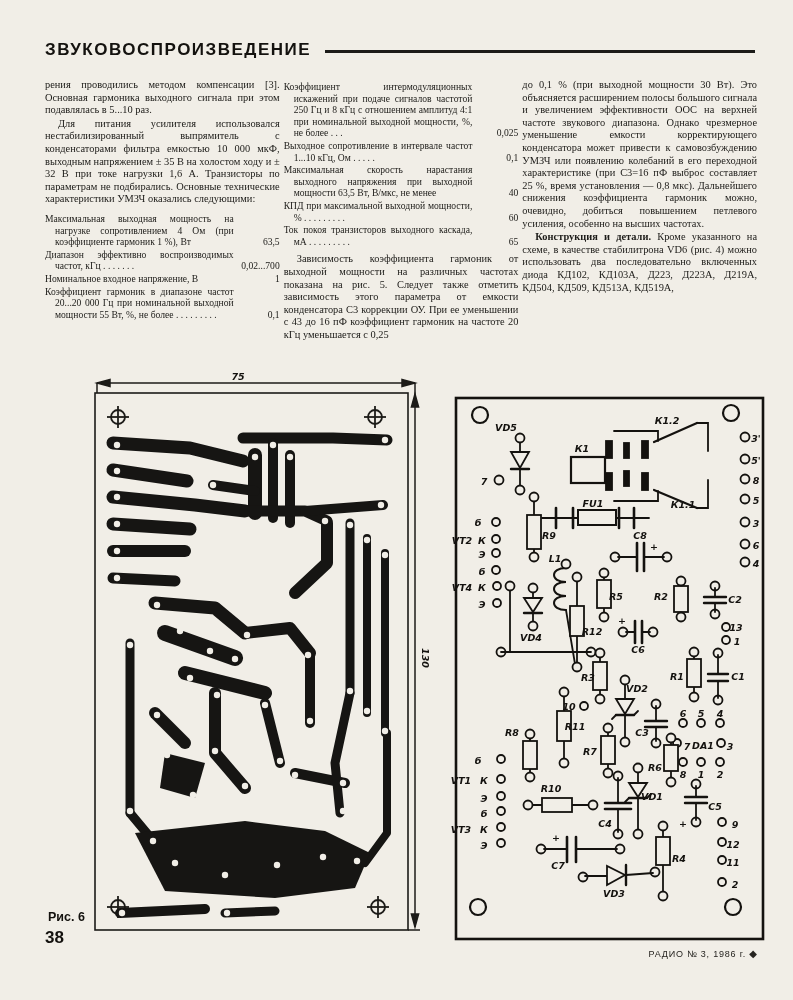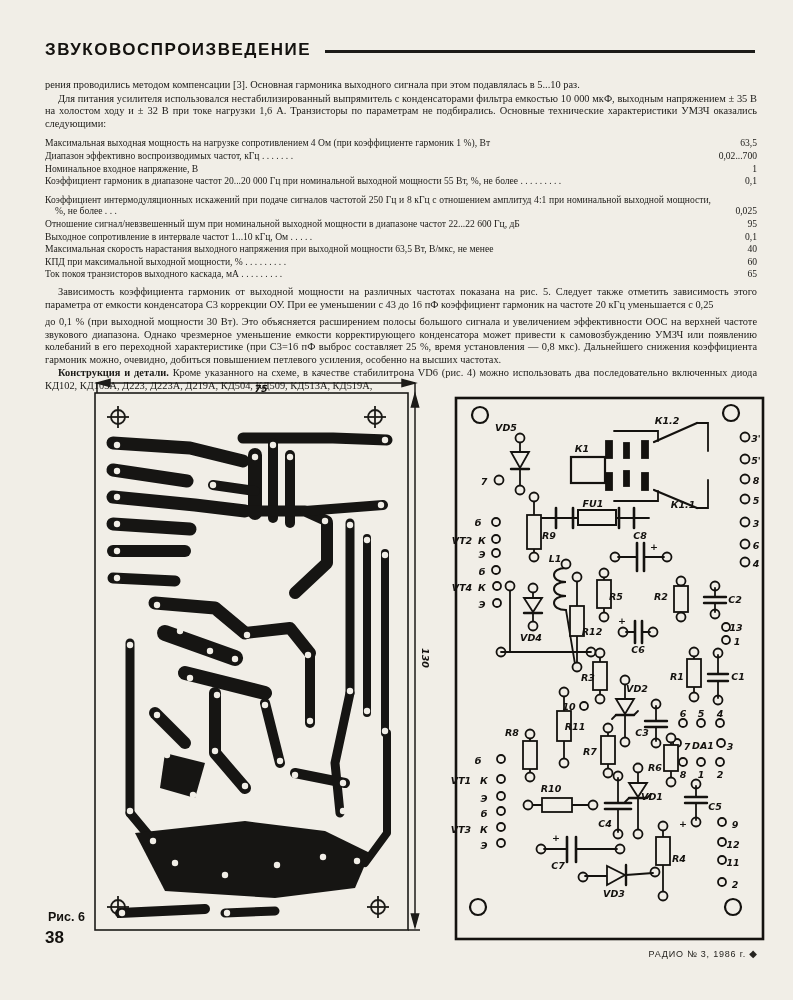--- a/index.html
+++ b/index.html
@@ -3,21 +3,21 @@
 <meta charset="utf-8">
 <style>
   html,body{margin:0;padding:0;background:#d8d5cf;}
   .page{position:relative;width:793px;height:1000px;background:#f1eee7;overflow:hidden;
         font-family:"Liberation Serif",serif;color:#1c1b18;}
   
   .header{position:absolute;left:45px;right:38px;top:40px;display:flex;align-items:center;}
   .header h1{margin:0;font:bold 17px "Liberation Sans",sans-serif;letter-spacing:1.5px;color:#14120f;}
   .header-rule{flex:1;height:2.4px;background:#1c1b18;margin-left:14px;margin-top:3px;}
   
-  .columns{position:absolute;left:45px;top:79px;width:712px;display:flex;gap:4px;flex-direction:column;}
+  .columns{position:absolute;left:45px;top:79px;width:712px;display:flex;gap:4px;}
   .col{flex:1;min-width:0;}
   .para{margin:0 0 1px 0;font-size:10.4px;line-height:12.6px;text-align:justify;}
   .indent{text-indent:13px;}
   .para b{font-weight:bold;}
   .spec-list{margin-top:7px;font-size:9.6px;line-height:11.6px;}
   .spec-item{position:relative;padding-left:10px;text-indent:-10px;padding-right:46px;margin-bottom:1px;text-align:justify;}
   .spec-value{position:absolute;right:0;bottom:0;text-indent:0;}
   
   .fig{position:absolute;}
   .fig1{left:48px;top:370px;width:388px;height:592px;}
@@ -50,21 +50,20 @@
       <div class="spec-list" id="spec-list-1">
           <div class="spec-item"><span>Максимальная выходная мощность на нагрузке сопротивлением 4 Ом (при коэффициенте гармоник 1 %), Вт</span><span class="spec-value">63,5</span></div>
           <div class="spec-item"><span>Диапазон эффективно воспроизводимых частот, кГц . . . . . . .</span><span class="spec-value">0,02...700</span></div>
           <div class="spec-item"><span>Номинальное входное напряжение, В</span><span class="spec-value">1</span></div>
           <div class="spec-item"><span>Коэффициент гармоник в диапазоне частот 20...20 000 Гц при номинальной выходной мощности 55 Вт, %, не более . . . . . . . . .</span><span class="spec-value">0,1</span></div>
         </div>
     </div>
     <div class="col">
       <div class="spec-list" id="spec-list-2" style="margin-top:2px">
           <div class="spec-item"><span>Коэффициент интермодуляционных искажений при подаче сигналов частотой 250 Гц и 8 кГц с отношением амплитуд 4:1 при номинальной выходной мощности, %, не более . . .</span><span class="spec-value">0,025</span></div>
-          <div class="spec-item"><span>Отношение сигнал/невзвешенный шум при номинальной выходной мощности в диапазоне частот 22...22 600 Гц, дБ</span><span class="spec-value">95</span></div>
           <div class="spec-item"><span>Выходное сопротивление в интервале частот 1...10 кГц, Ом . . . . .</span><span class="spec-value">0,1</span></div>
           <div class="spec-item"><span>Максимальная скорость нарастания выходного напряжения при выходной мощности 63,5 Вт, В/мкс, не менее</span><span class="spec-value">40</span></div>
           <div class="spec-item"><span>КПД при максимальной выходной мощности, % . . . . . . . . .</span><span class="spec-value">60</span></div>
           <div class="spec-item"><span>Ток покоя транзисторов выходного каскада, мА . . . . . . . . .</span><span class="spec-value">65</span></div>
         </div>
       <p class="para indent" style="margin-top:6px">Зависимость коэффициента гармоник от выходной мощности на различных частотах показана на рис. 5. Следует также отметить зависимость этого параметра от емкости конденсатора С3 коррекции ОУ. При ее уменьшении с 43 до 16 пФ коэффициент гармоник на частоте 20 кГц уменьшается с 0,25</p>
     </div>
     <div class="col">
       <p class="para">до 0,1 % (при выходной мощности 30 Вт). Это объясняется расширением полосы большого сигнала и увеличением эффективности ООС на верхней частоте звукового диапазона. Однако чрезмерное уменьшение емкости корректирующего конденсатора может привести к самовозбуждению УМЗЧ или появлению колебаний в его переходной характеристике (при С3=16 пФ выброс составляет 25 %, время установления — 0,8 мкс). Дальнейшего снижения коэффициента гармоник можно, очевидно, добиться повышением петлевого усиления, особенно на высших частотах.</p>
       <p class="para indent"><b>Конструкция и детали.</b><span> Кроме указанного на схеме, в качестве стабилитрона VD6 (рис. 4) можно использовать два последовательно включенных диода КД102, КД103А, Д223, Д223А, Д219А, КД504, КД509, КД513А, КД519А,</span></p>
@@ -188,21 +187,21 @@
           <circle cx="35" cy="252" r="3.2"></circle>
             <circle cx="35" cy="418" r="3.2"></circle>
             <circle cx="72" cy="362" r="3.2"></circle>
           <circle cx="98" cy="402" r="3.2"></circle>
             <circle cx="248" cy="418" r="3.2"></circle>
             <circle cx="58" cy="448" r="3.2"></circle>
         </g>
       </g>
     </svg>
     <div class="labels" id="fig1-labels">
-        <span class="fig-label" style="left: 190px; top: 18px; margin-left: 23px;">75</span>
+        <span class="fig-label" style="left: 190px; top: 6px;">75</span>
         <span class="fig-label" style="left: 377px; top: 288px; transform: translate(-50%, -50%) rotate(90deg);">130</span>
       </div>
     <div class="caption">Рис. 6</div>
   </div>
 
   <div class="fig fig2">
     <svg width="311" height="545" viewBox="0 0 311 545">
       <g stroke="#14120f" stroke-width="1.8" fill="none" stroke-linecap="round">
         <rect x="2" y="2" width="307" height="541" stroke-width="2.6"></rect>
 

